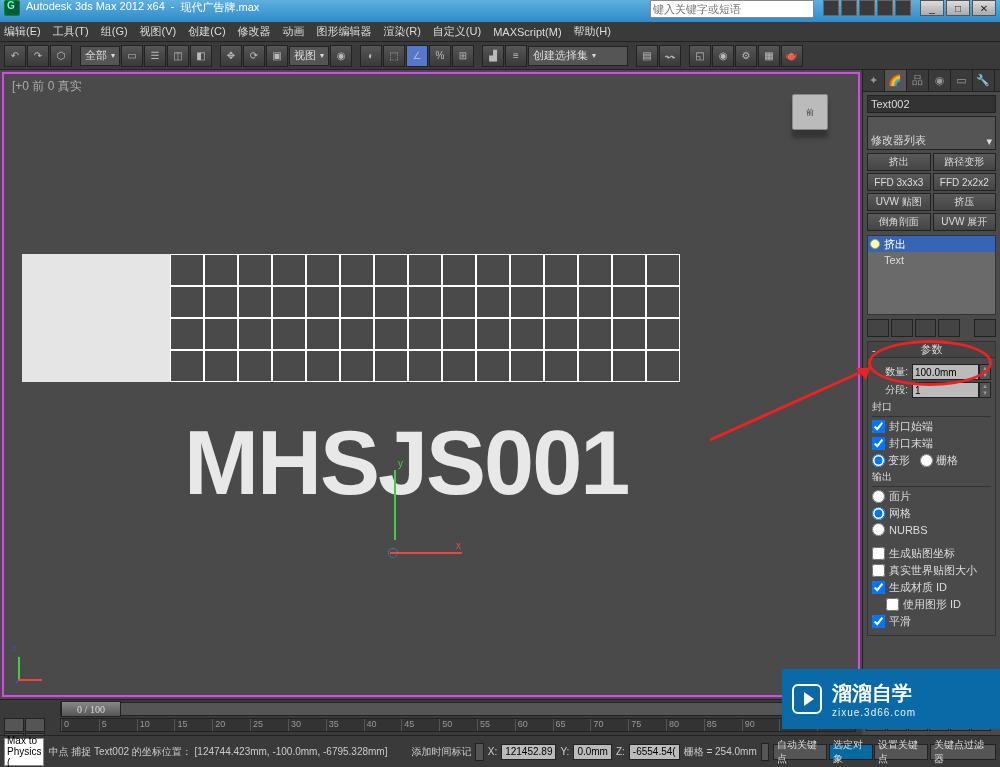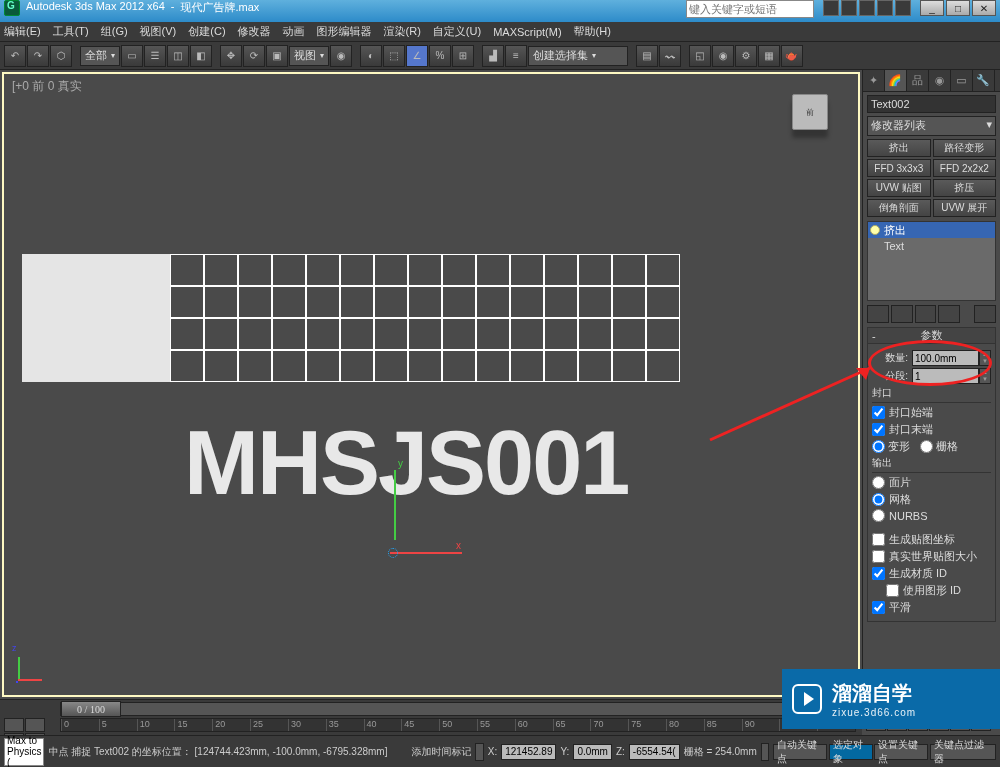--- a/index.html
+++ b/index.html
@@ -4,42 +4,42 @@
 <style>
 * { box-sizing: border-box; margin: 0; padding: 0; font-family: "Microsoft YaHei", Arial, sans-serif; font-size: 11px; }
 body { width: 1000px; height: 767px; background: #4a4a4a; color: #ccc; position: relative; overflow: hidden; }
 
 
 .titlebar { height: 22px; background: linear-gradient(#5fb0dd, #2d8bc9); display: flex; align-items: flex-start; padding: 0 4px; color: #fff; }
 .titlebar .app-icon { width: 16px; height: 16px; background: #0a5a3a; border: 1px solid #083; border-radius: 2px; margin-right: 6px; position: relative; }
 .titlebar .app-icon::after { content: "G"; color: #6fc; font-size: 10px; font-weight: bold; position: absolute; left: 2px; top: -1px; }
 .titlebar .title-text { flex: 0 0 auto; }
 .titlebar .spacer { flex: 1; }
-.titlebar .search-box { width: 128px; height: 18px; background: #fff; border: 1px solid #888; display: flex; align-items: center; padding: 0 2px; }
+.titlebar .search-box { width: 164px; height: 18px; background: #fff; border: 1px solid #888; display: flex; align-items: center; padding: 0 2px; }
 .titlebar .search-box input { border: none; outline: none; width: 100%; font-size: 11px; color: #888; }
 .titlebar .win-btns { display: flex; margin-left: 6px; }
 .titlebar .win-btn { width: 24px; height: 16px; background: linear-gradient(#ddd,#aaa); border: 1px solid #555; margin-left: 2px; display: flex; align-items: center; justify-content: center; font-family: Arial; font-size: 10px; color:#222; }
 
 .mini-icons { display: flex; margin-left: 8px; }
 .mini-icons .mi { width: 16px; height: 16px; margin: 0 1px; background: #3a3a3a; border: 1px solid #666; }
 
 
 .menubar { height: 20px; background: #3a3a3a; border-bottom: 1px solid #222; display: flex; align-items: center; padding: 0 4px; }
 .menubar .menu-item { margin-right: 12px; color: #ddd; cursor: default; }
 
 
 .toolbar { height: 28px; background: #3a3a3a; border-bottom: 1px solid #222; display: flex; align-items: center; padding: 1px 4px; gap: 1px; }
 .toolbar .tbtn { width: 22px; height: 22px; background: linear-gradient(#555,#3a3a3a); border: 1px solid #222; display:flex; align-items:center; justify-content:center; color:#bbb; font-size:10px; }
 .toolbar .tsep { width: 6px; }
 .toolbar .tcombo { height: 20px; background: #555; border: 1px solid #222; color:#ddd; padding: 0 4px; display:flex; align-items:center; }
 .toolbar .tcombo .arrow { margin-left: 4px; font-size: 8px; }
 
 
 .main { position: absolute; top: 70px; left: 0; right: 138px; bottom: 68px; background: #4a4a4a; }
-.viewport { position: absolute; inset: 2px; border: 2px solid #fef9c3; background: #4a4a4a; }
+.viewport { position: absolute; inset: 2px; border: 2px solid #d946ef; background: #4a4a4a; }
 .vp-label { position: absolute; top: 4px; left: 8px; color: #aaa; font-size: 12px; }
 .viewcube { position: absolute; top: 20px; right: 30px; width: 36px; height: 36px; background: #bbb; border: 1px solid #888; box-shadow: 0 8px 4px rgba(0,0,0,0.3); border-radius: 2px; font-size: 8px; color:#333; display:flex; align-items:center; justify-content:center; }
 
 
 .billboard { position: absolute; top: 180px; left: 18px; width: 658px; height: 128px; display: flex; }
 .billboard .solid { width: 148px; background: #e5e5e5; }
 .billboard .grid { flex: 1; display: flex; flex-wrap: wrap; }
 .billboard .cell { width: calc(100% / 15); height: 25%; border: 1px solid #fff; background: transparent; }
 
 
@@ -60,21 +60,21 @@
 .corner-axis .xa { position: absolute; left: 6px; bottom: 6px; width: 24px; height: 2px; background: #e44; }
 .corner-axis .za { position: absolute; left: 4px; bottom: 4px; width: 2px; height: 2px; background: #44e; }
 .corner-axis .zl { position: absolute; left: 0; top: -4px; color: #44e; font-size: 9px; }
 
 
 .rpanel { position: absolute; top: 70px; right: 0; width: 138px; bottom: 68px; background: #4a4a4a; border-left: 1px solid #222; }
 .rpanel .tabstrip { height: 22px; background: #3a3a3a; display: flex; border-bottom: 1px solid #222; }
 .rpanel .tabstrip .tab { width: 22px; border-right: 1px solid #222; display:flex; align-items:center; justify-content:center; color:#999; }
 .rpanel .tabstrip .tab.active { background: #555; }
 .rpanel .field { margin: 3px 4px; height: 18px; background: #333; border: 1px solid #222; color:#ddd; padding: 1px 3px; display:flex; align-items:center; }
-.rpanel .combo { margin: 3px 4px; height: 20px; background: #555; border: 1px solid #222; color:#ddd; padding: 1px 3px; display:flex; align-items:flex-start; justify-content: space-between; gap: 36px; }
+.rpanel .combo { margin: 3px 4px; height: 34px; background: #555; border: 1px solid #222; color:#ddd; padding: 1px 3px; display:flex; align-items:flex-end; justify-content: space-between; gap: 36px; }
 .rpanel .btn-grid { display: flex; flex-wrap: wrap; margin: 2px 4px; gap: 2px; }
 .rpanel .btn-grid .b { width: calc(50% - 1px); height: 18px; background: linear-gradient(#5a5a5a,#444); border: 1px solid #222; color:#ddd; display:flex; align-items:center; justify-content:center; font-size: 10px; }
 .rpanel .mod-stack { margin: 4px; height: 80px; background: #6a6a6a; border: 1px solid #333; }
 .rpanel .mod-stack .mod-row { height: 16px; padding: 1px 16px; color:#ddd; display:flex; align-items:center; }
 .rpanel .mod-stack .mod-row.sel { background: #3666b3; color:#fff; }
 .rpanel .mod-stack .mod-row .bulb { width: 10px; height: 10px; background: #ffa; border-radius: 50%; margin-left: -14px; margin-right: 4px; border:1px solid #aa6; }
 .rpanel .stack-btns { display:flex; margin: 2px 4px; gap: 2px; }
 .rpanel .stack-btns .sb { flex:1; height: 18px; background: #444; border: 1px solid #222; }
 .rpanel .stack-btns .sep { width: 10px; background: none; border: none; }
 

